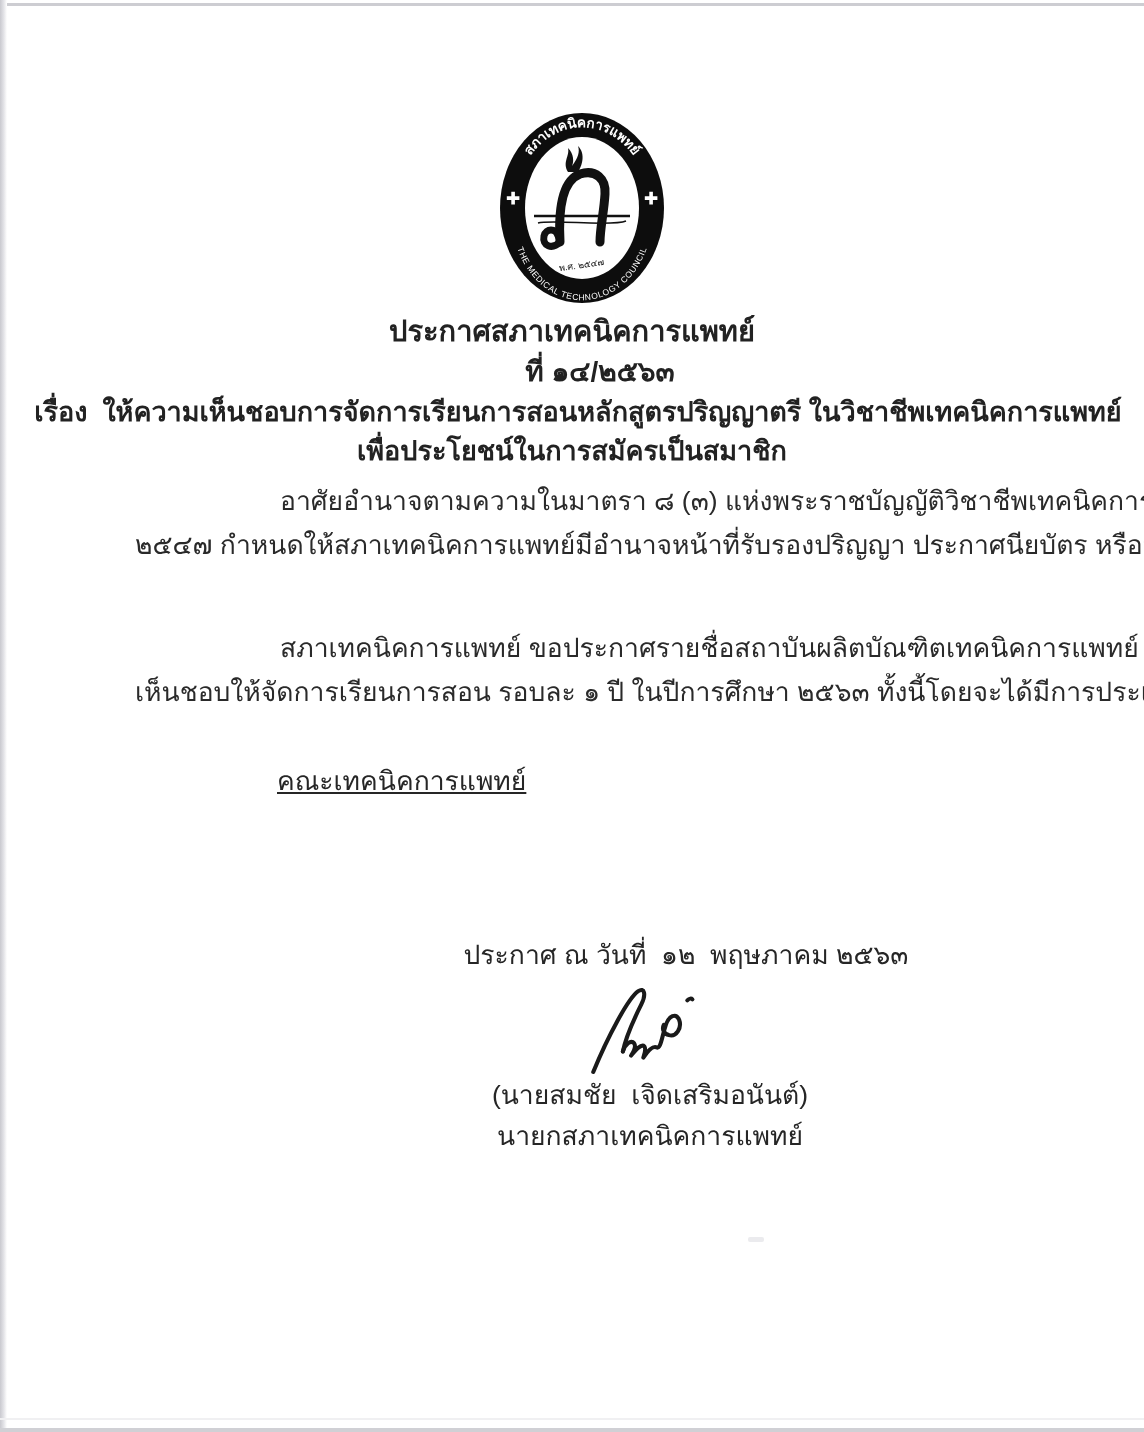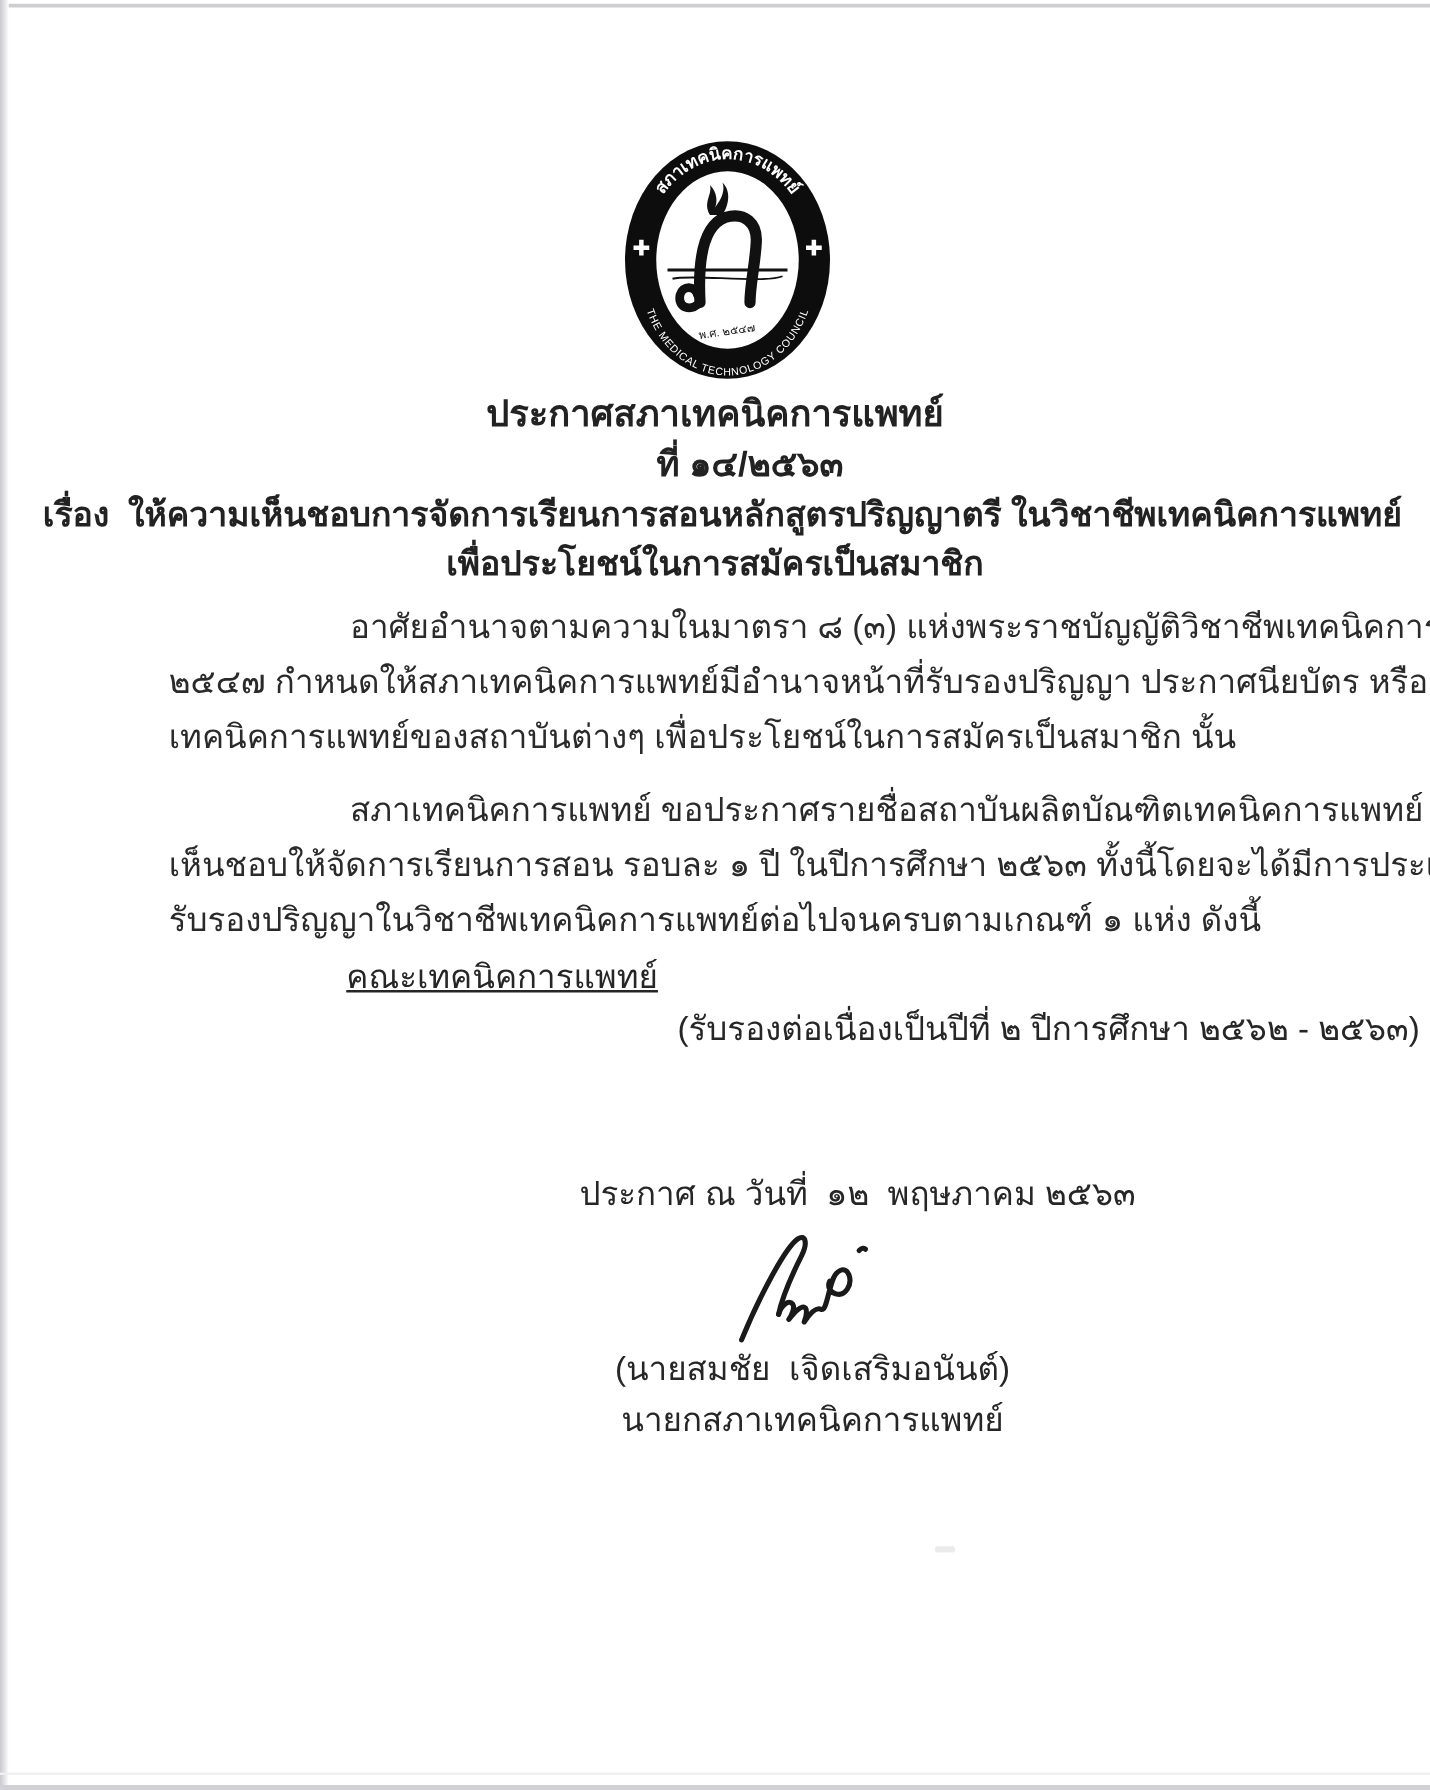--- a/index.html
+++ b/index.html
@@ -79,31 +79,28 @@
   </div>
 
   <div class="centered doc-title">ประกาศสภาเทคนิคการแพทย์</div>
   <div class="centered doc-number">ที่ ๑๔/๒๕๖๓</div>
   <div class="centered subject1">เรื่อง  ให้ความเห็นชอบการจัดการเรียนการสอนหลักสูตรปริญญาตรี ในวิชาชีพเทคนิคการแพทย์</div>
   <div class="centered subject2">เพื่อประโยชน์ในการสมัครเป็นสมาชิก</div>
 
   <div class="body-block para1">
     <div class="line indent">อาศัยอำนาจตามความในมาตรา ๘ (๓) แห่งพระราชบัญญัติวิชาชีพเทคนิคการแพทย์ พ.ศ.</div>
     <div class="line">๒๕๔๗ กำหนดให้สภาเทคนิคการแพทย์มีอำนาจหน้าที่รับรองปริญญา ประกาศนียบัตร หรือวุฒิบัตรในวิชาชีพ</div>
-    <div class="line">เทคนิคการแพทย์ของสถาบันต่างๆ เพื่อประโยชน์ในการสมัครเป็นสมาชิก นั้น</div>
   </div>
 
   <div class="body-block para2">
     <div class="line indent">สภาเทคนิคการแพทย์ ขอประกาศรายชื่อสถาบันผลิตบัณฑิตเทคนิคการแพทย์ ที่ได้รับความ</div>
     <div class="line">เห็นชอบให้จัดการเรียนการสอน รอบละ ๑ ปี ในปีการศึกษา ๒๕๖๓ ทั้งนี้โดยจะได้มีการประเมินเพื่อการ</div>
-    <div class="line">รับรองปริญญาในวิชาชีพเทคนิคการแพทย์ต่อไปจนครบตามเกณฑ์ ๑ แห่ง ดังนี้</div>
   </div>
 
   <div class="abs inst-faculty line">คณะเทคนิคการแพทย์</div>
-  <div class="abs inst-note line">(รับรองต่อเนื่องเป็นปีที่ ๒ ปีการศึกษา ๒๕๖๒ - ๒๕๖๓)</div>
 
   <div class="centered date-line">ประกาศ ณ วันที่  ๑๒  พฤษภาคม ๒๕๖๓</div>
 
   <div class="signature-wrap">
     <svg width="145" height="92" viewBox="0 0 140 90">
       <g stroke="#1a1a1a" stroke-width="4" fill="none" stroke-linecap="round" stroke-linejoin="round">
         <path d="M 14 86 C 28 52 48 14 58 7 C 64 3 66 10 61 20 C 52 38 45 56 43 66"></path>
         <path d="M 43 66 C 45 59 51 54 54 58 C 56 61 53 67 51 70 C 55 65 61 58 64 61 C 66 64 64 69 63 72 C 67 66 72 60 76 62 C 80 64 81 52 85 40 C 88 31 95 28 98 35 C 101 43 95 52 88 50 C 83 49 81 44 83 40"></path>
         <path d="M 106 16 C 108 14 110 14 111 15"></path>
       </g>

